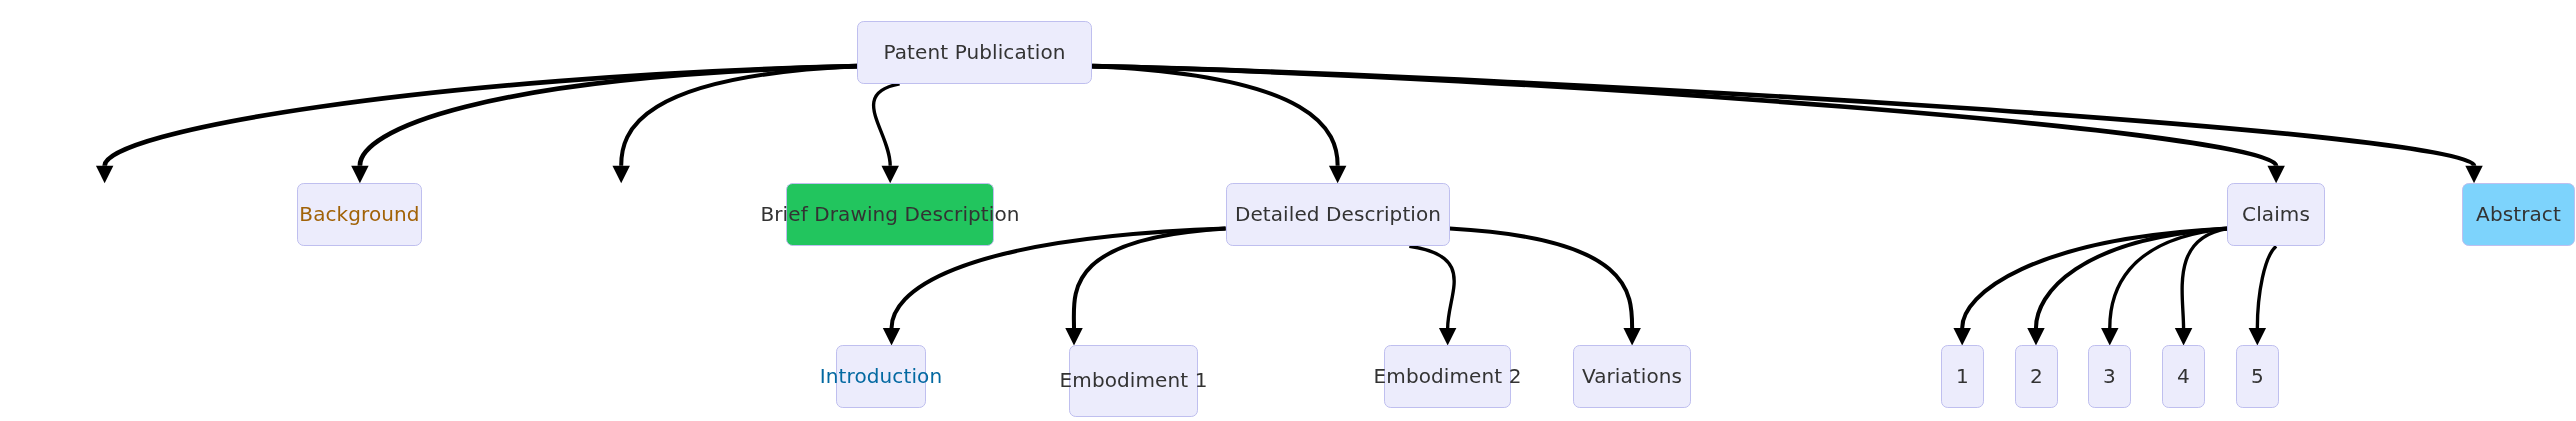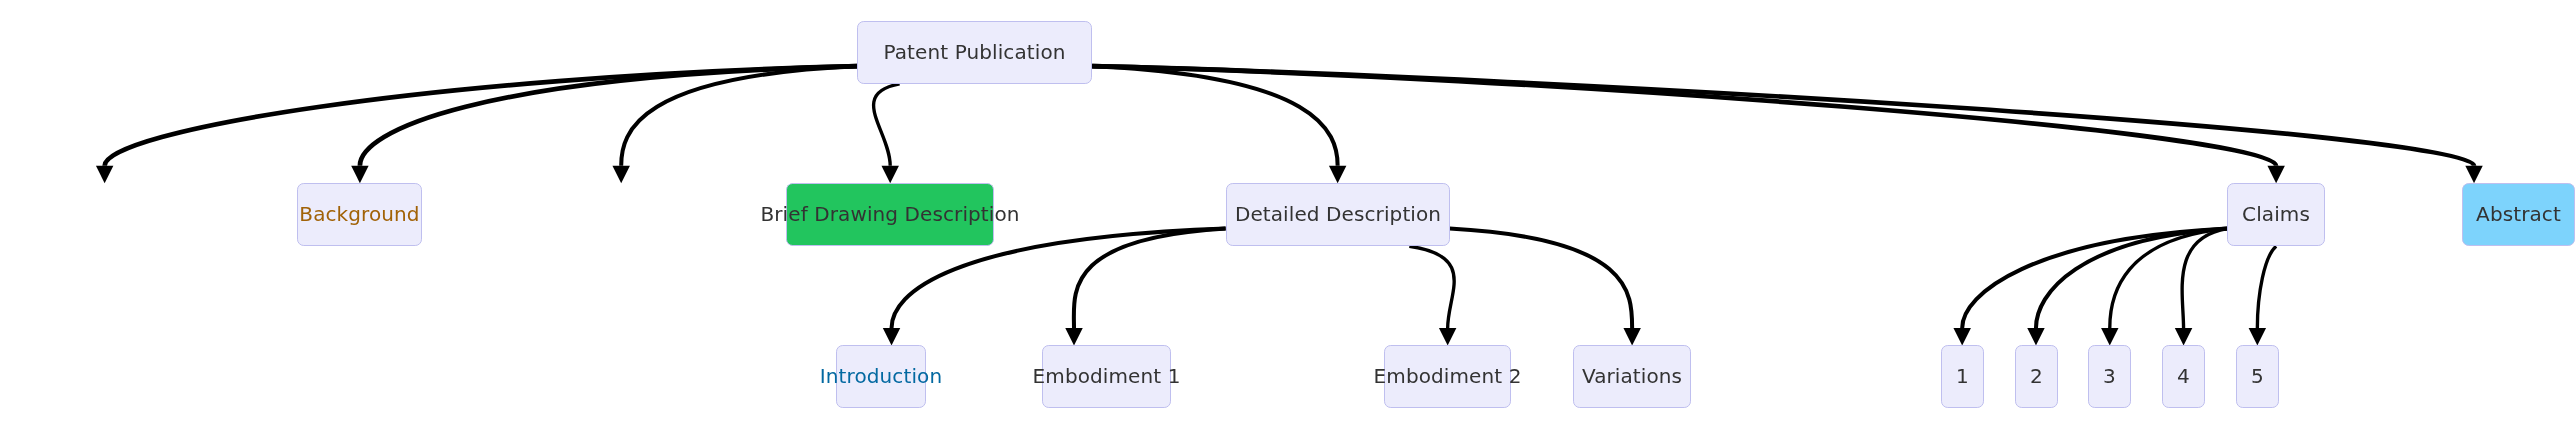--- a/index.html
+++ b/index.html
@@ -105,21 +105,21 @@
       </div>
       <div class="node" style="left: 1226px; top: 183px; width: 224px; height: 63px; background: rgb(236, 236, 252); border-color: rgb(191, 191, 239); color: rgb(51, 51, 51);">
         <span class="node-label">Detailed Description</span>
       </div>
       <div class="node" style="left: 2418px; top: 183px; width: 113px; height: 63px; background: #7dd3fc; border-color: rgb(191, 191, 239); color: rgb(51, 51, 51); margin-left: 44px;">
         <span class="node-label">Abstract</span>
       </div>
       <div class="node" style="left: 836px; top: 345px; width: 90px; height: 63px; background: rgb(236, 236, 252); border-color: rgb(191, 191, 239); color: #0369a1;">
         <span class="node-label">Introduction</span>
       </div>
-      <div class="node" style="left: 1042px; top: 345px; width: 129px; height: 63px; background: rgb(236, 236, 252); border-color: rgb(191, 191, 239); color: rgb(51, 51, 51);">
+      <div class="node" style="left: 1069px; top: 345px; width: 129px; height: 72px; background: rgb(236, 236, 252); border-color: rgb(191, 191, 239); color: rgb(51, 51, 51);">
         <span class="node-label">Embodiment 1</span>
       </div>
       <div class="node" style="left: 1384px; top: 345px; width: 127px; height: 63px; background: rgb(236, 236, 252); border-color: rgb(191, 191, 239); color: rgb(51, 51, 51);">
         <span class="node-label">Embodiment 2</span>
       </div>
       <div class="node" style="left: 1573px; top: 345px; width: 118px; height: 63px; background: rgb(236, 236, 252); border-color: rgb(191, 191, 239); color: rgb(51, 51, 51);">
         <span class="node-label">Variations</span>
       </div>
       <div class="node" style="left: 1941px; top: 345px; width: 43px; height: 63px; background: rgb(236, 236, 252); border-color: rgb(191, 191, 239); color: rgb(51, 51, 51);">
         <span class="node-label">1</span>

